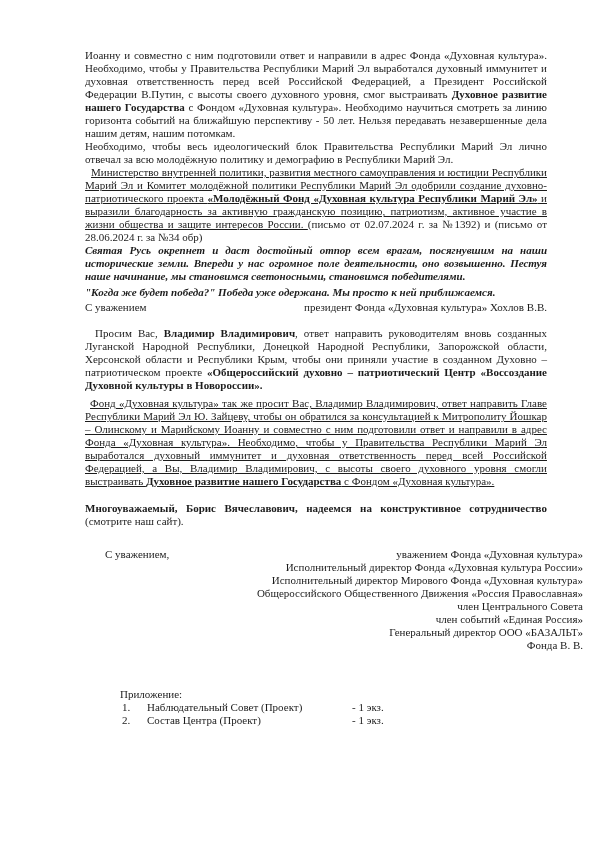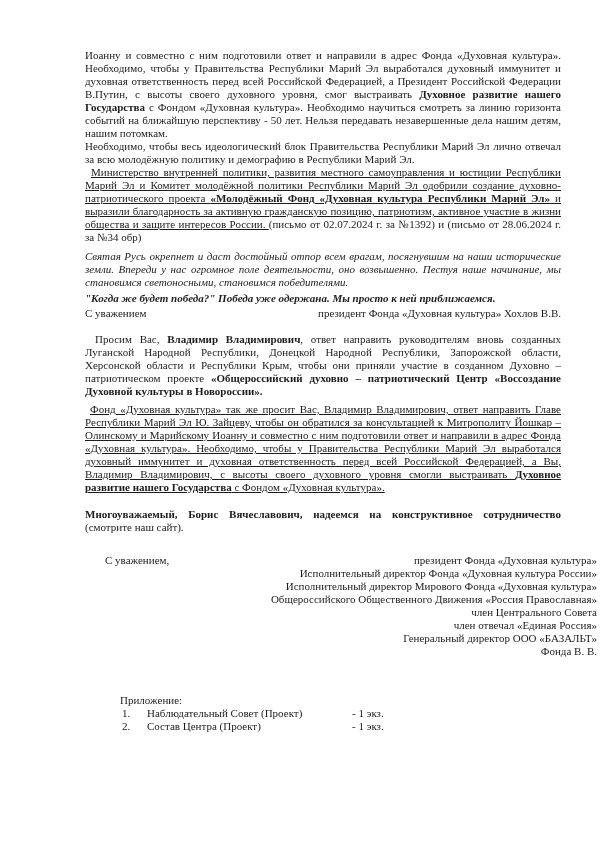--- a/index.html
+++ b/index.html
@@ -8,27 +8,27 @@
     background: #ffffff;
     overflow: hidden;
     font-family: "Liberation Serif", "DejaVu Serif", serif;
     font-size: 11px;
     line-height: 13px;
     color: #1c1c1c;
   }
   .page {
     box-sizing: border-box;
     width: 601px; height: 618px;
-    padding: 49px 40px 0 85px;
+    padding: 49px 54px 0 85px;
   }
   .para { text-align: justify; }
   .b { font-weight: bold; }
   .u { text-decoration: underline; }
 
-  [data-name="p-holy-rus"] { font-weight: normal; font-style: italic; margin-top: 6px; }
+  [data-name="p-holy-rus"] { font-weight: bold; font-style: italic; }
   [data-name="p-victory-quote"] { font-weight: bold; font-style: italic; margin-top: 3px; }
   [data-name="p-ministry"] { text-indent: 6px; }
   [data-name="p-request-putin"] { margin-top: 13px; text-indent: 10px; }
   [data-name="p-request-zaytsev"] { margin-top: 5px; text-indent: 5px; }
   [data-name="p-respected"] { margin-top: 14px; }
 
   .closing {
     display: flex;
     justify-content: space-between;
     margin-top: 2px;
@@ -63,26 +63,26 @@
 
   <div data-name="letter-bottom">
       <div class="para" data-name="p-request-putin"><span class="" data-name="text-run">Просим Вас, </span><span class="b " data-name="text-run">Владимир Владимирович</span><span class="" data-name="text-run">, ответ направить руководителям вновь созданных Луганской Народной Республики, Донецкой Народной Республики, Запорожской области, Херсонской области и Республики Крым, чтобы они приняли участие в созданном Духовно – патриотическом проекте </span><span class="b " data-name="text-run">«Общероссийский духовно – патриотический Центр «Воссоздание Духовной культуры в Новороссии».</span></div>
       <div class="para" data-name="p-request-zaytsev"><span class="u" data-name="text-run">Фонд «Духовная культура» так же просит Вас, Владимир Владимирович, ответ направить Главе Республики Марий Эл Ю. Зайцеву, чтобы он обратился за консультацией к Митрополиту Йошкар – Олинскому и Марийскому Иоанну и совместно с ним подготовили ответ и направили в адрес Фонда «Духовная культура». Необходимо, чтобы у Правительства Республики Марий Эл выработался духовный иммунитет и духовная ответственность перед всей Российской Федерацией, а Вы, Владимир Владимирович, с высоты своего духовного уровня смогли выстраивать </span><span class="b u" data-name="text-run">Духовное развитие нашего Государства</span><span class="u" data-name="text-run"> с Фондом «Духовная культура».</span></div>
       <div class="para" data-name="p-respected"><span class="b " data-name="text-run">Многоуважаемый, Борис Вячеславович, надеемся на конструктивное сотрудничество</span><span class="" data-name="text-run"> (смотрите наш сайт).</span></div>
     </div>
 
   <div class="sig-row" data-name="signature-block">
     <div class="sig-left" data-name="signature-salutation">С уважением,</div>
     <div class="sig-lines" data-name="signature-titles">
-      <div data-name="signature-line">президент Фонда «Духовная культура»</div>
+      <div data-name="signature-line">уважением Фонда «Духовная культура»</div>
       <div data-name="signature-line">Исполнительный директор Фонда «Духовная культура России»</div>
       <div data-name="signature-line">Исполнительный директор Мирового Фонда «Духовная культура»</div>
       <div data-name="signature-line">Общероссийского Общественного Движения «Россия Православная»</div>
       <div data-name="signature-line">член Центрального Совета</div>
-      <div data-name="signature-line">член отвечал «Единая Россия»</div>
+      <div data-name="signature-line">член событий «Единая Россия»</div>
       <div data-name="signature-line">Генеральный директор ООО «БАЗАЛЬТ»</div>
       <div data-name="signature-line">Фонда В. В.</div>
     </div>
   </div>
 
   <div class="attachment" data-name="attachment-section">
     <div data-name="attachment-title">Приложение:</div>
     <div class="attach-item" data-name="attachment-item">
       <span class="attach-num" data-name="attachment-item-number">1.</span>
       <span class="attach-text" data-name="attachment-item-text">Наблюдательный Совет (Проект)</span>

